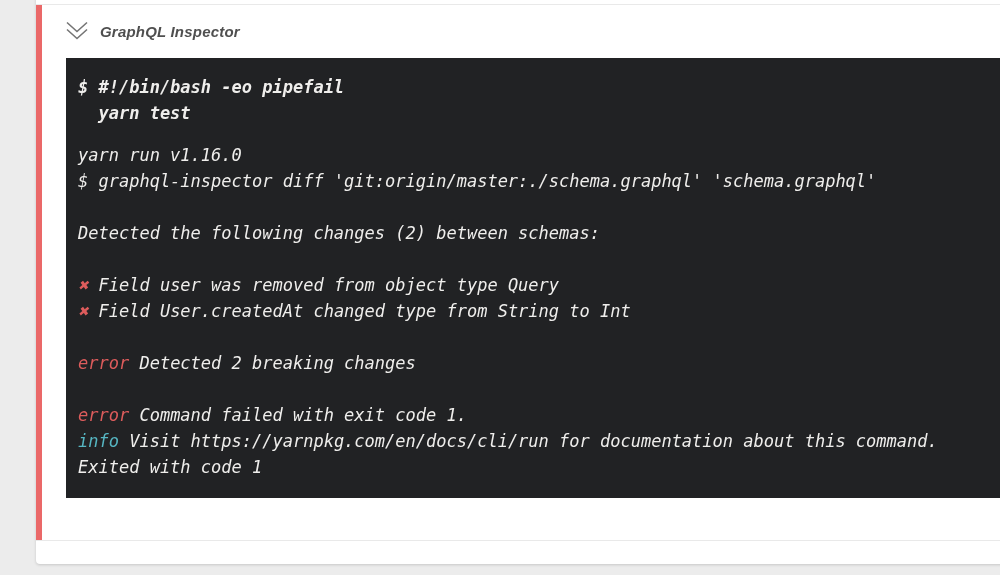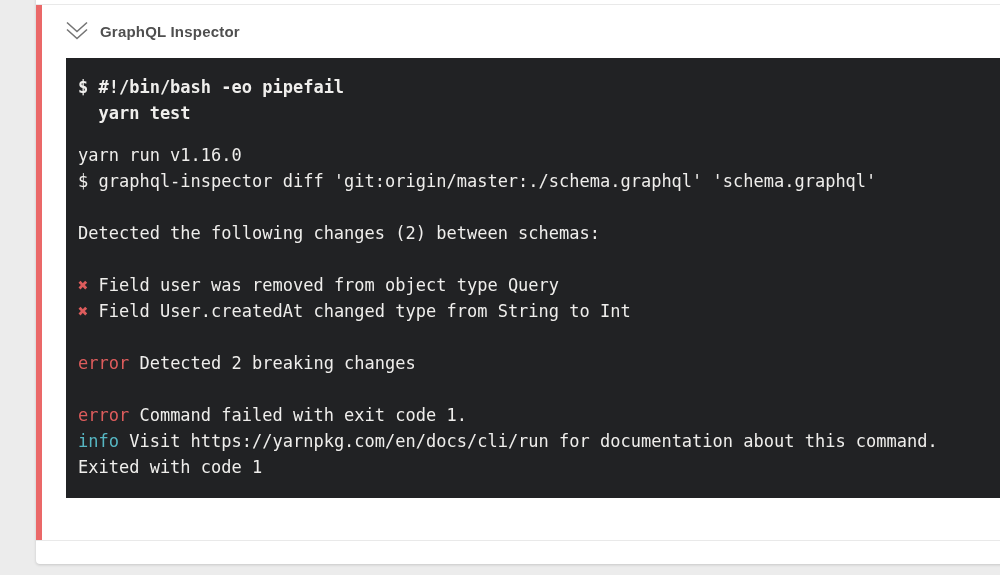--- a/index.html
+++ b/index.html
@@ -8,20 +8,21 @@
     width: 1000px;
     height: 575px;
     overflow: hidden;
     background: var(--page-bg, #ececec);
     font-family: "Liberation Sans", sans-serif;
   }
   .page {
     position: relative;
     width: 880px;
     height: 575px;
+    font-style: italic;
   }
   .card {
     position: absolute;
     left: 36px;
     top: -10px;
     width: 1010px; 
     height: 574px;
     background: var(--card-bg, #ffffff);
     border-radius: 4px;
     box-shadow: 0 1px 3px rgba(0,0,0,0.16);

